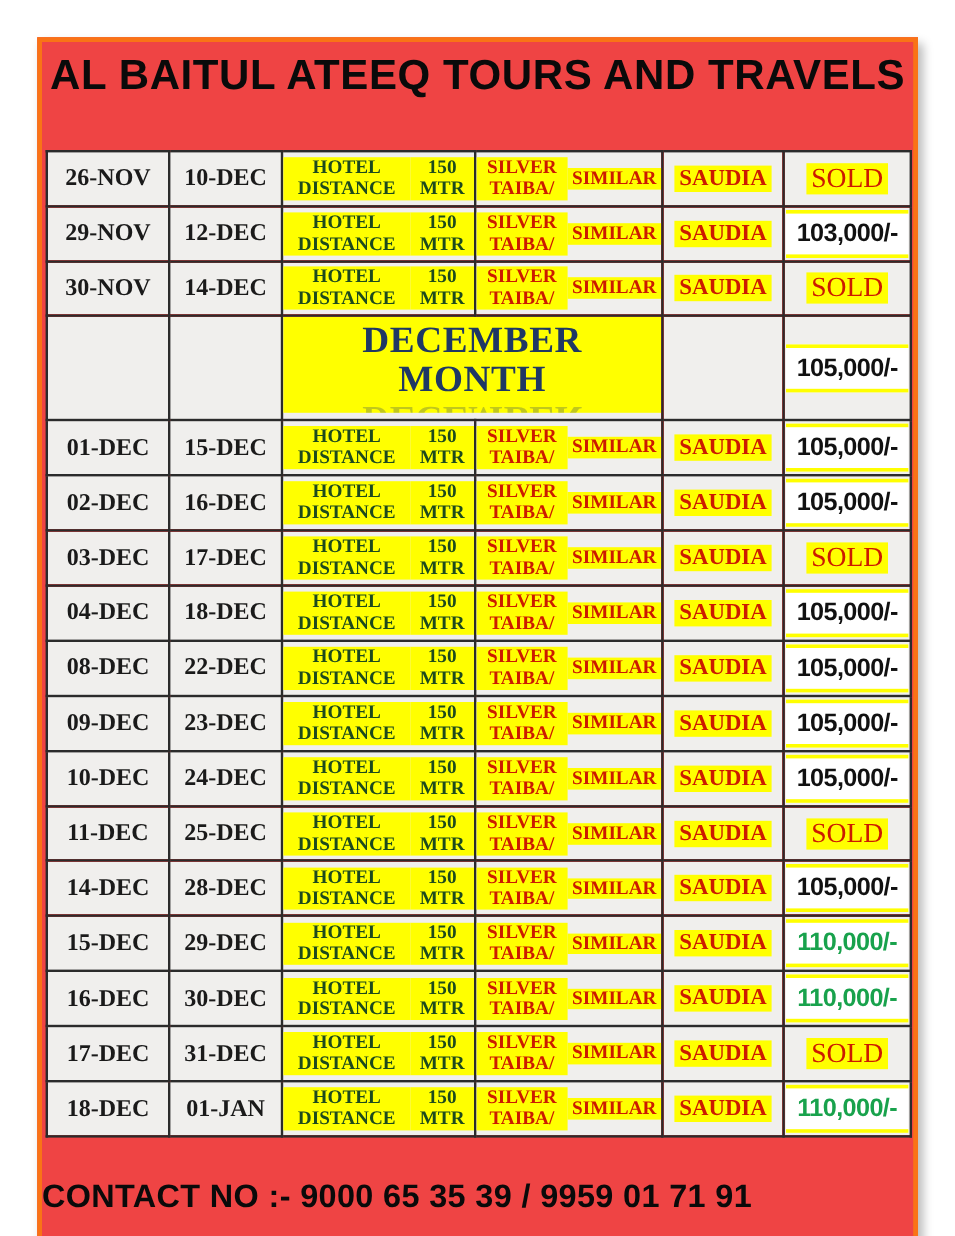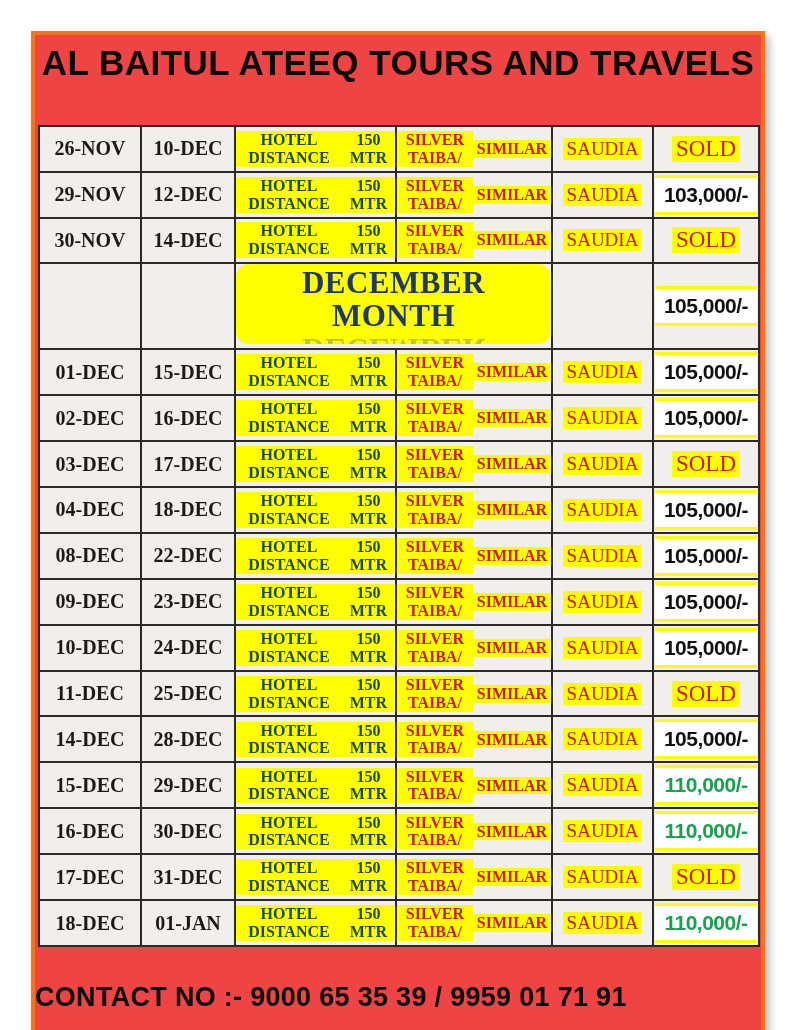--- a/index.html
+++ b/index.html
@@ -23,33 +23,33 @@
     text-align:center; vertical-align:middle; height:45.6px; overflow:hidden;
   }
   td.date {
     font-family:"Liberation Serif",serif; font-weight:bold; font-size:20px; color:#1a1a1a;
   }
   .stack { display:flex; flex-direction:row; align-items:center; line-height:1.12; }
   .hl { display:inline-block; background:#ffff00; padding:0 4px; }
   .mid-txt { font-family:"Liberation Serif",serif; font-weight:bold; font-size:16px; }
   .g { color:#1d4a1d; }
   .r { color:#cc1a00; }
-  .air-t { font-family:"Liberation Serif",serif; font-weight:normal; font-size:19px; color:#cc1a00; }
+  .air-t { font-family:"Liberation Serif",serif; font-weight:bold; font-size:19px; color:#cc1a00; }
   .sold-t { font-family:"Liberation Serif",serif; font-weight:normal; font-size:23px; color:#cc1a00; }
   td.price { padding:0; }
   .band {
     display:block; margin:2px 1px; background:#ffffff;
     border-top:3px solid #ffff00; border-bottom:3px solid #ffff00;
     height:40px; line-height:34px; font-weight:bold; font-size:21px; letter-spacing:-0.5px;
     font-family:"Liberation Sans",sans-serif;
   }
   .band.black { color:#111111; }
   .band.green { color:#18a24c; }
   
-  .banner-hl { display:inline-block; background:#ffff00; padding:3px 12px 0;border-radius:13px; }
+  .banner-hl { display:inline-block; background:#ffff00; padding:3px 12px 0; }
   .banner-text {
     display:block; font-family:"Liberation Serif",serif; font-weight:bold;
     font-size:31px; line-height:1.05; color:#1f3864; letter-spacing:.5px;
   }
   .banner-reflect {
     display:block; height:12px; overflow:hidden; opacity:.28; transform:scaleY(-1);
   }
   .banner-reflect span {
     display:block; margin-top:-21px; font-family:"Liberation Serif",serif; font-weight:bold;
     font-size:31px; line-height:1.05; color:#1f3864; letter-spacing:.5px;

